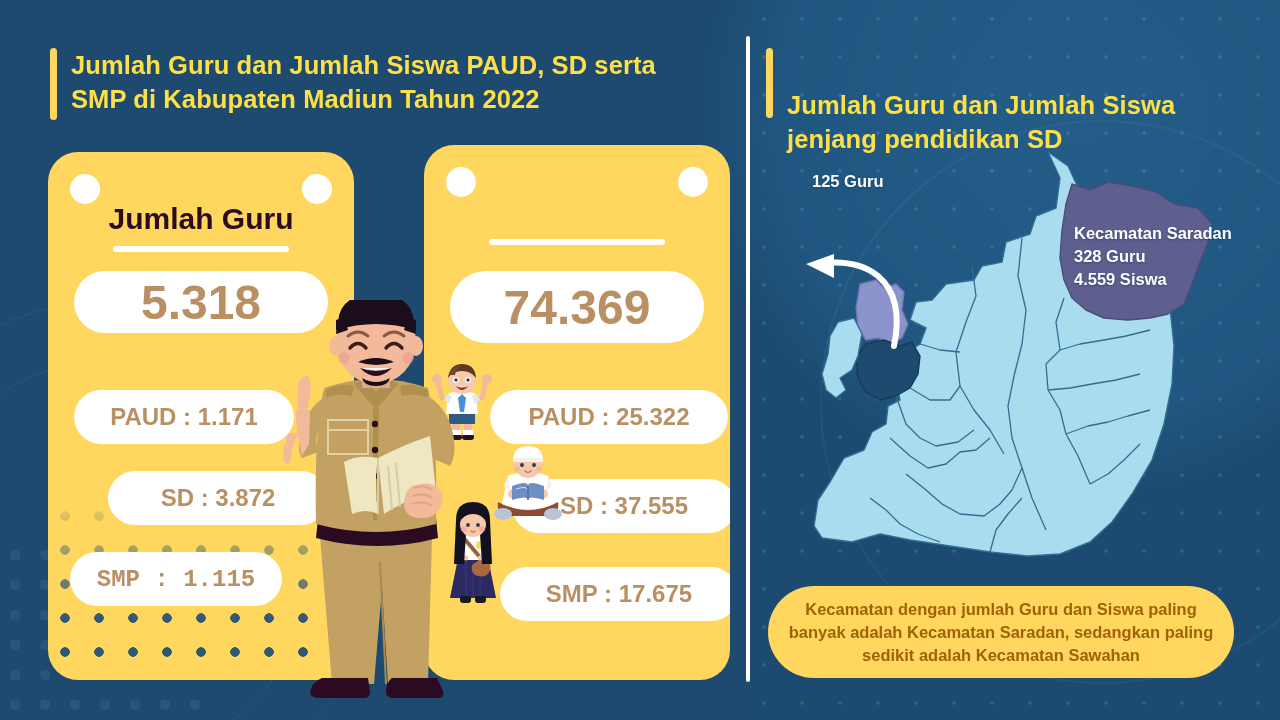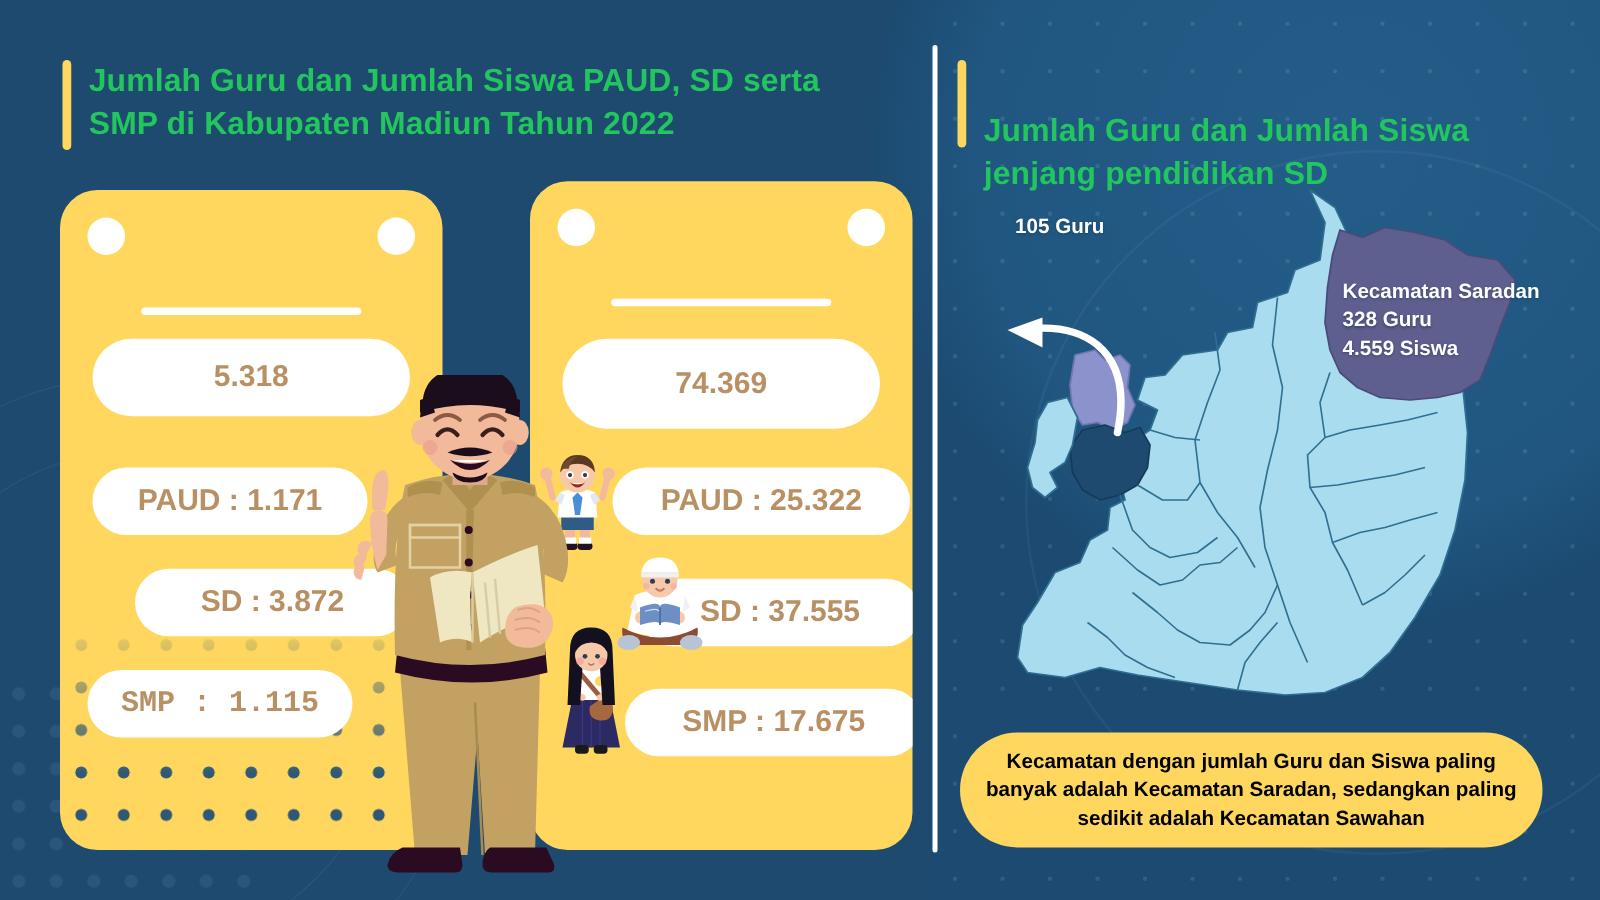--- a/index.html
+++ b/index.html
@@ -45,21 +45,21 @@
   }
   .bg-arc{
     position:absolute;left:820px;top:120px;width:560px;height:560px;border-radius:50%;
     border:2px solid rgba(150,200,235,.07);
   }
 
   
   .title-block{position:absolute;display:flex;gap:14px;align-items:flex-start;}
   .title-bar{width:7px;border-radius:4px;background:#ffd75e;flex:0 0 auto;}
   .title-text{
-    color:#22c55e;font-weight:bold;letter-spacing:.1px;
+    color:#fde047;font-weight:bold;letter-spacing:.1px;
   }
   #title-left{left:50px;top:48px;width:660px;}
   #title-left .title-bar{height:72px;}
   #title-left .title-text{font-size:25.5px;line-height:34px;}
   #title-right{left:766px;top:48px;width:470px;}
   #title-right .title-bar{height:70px;}
   #title-right .title-text{font-size:25.5px;line-height:34px;margin-top:40px;}
 
   .divider{
     position:absolute;left:746px;top:36px;width:4px;height:646px;
@@ -91,22 +91,22 @@
   }
   .card-rule{
     position:absolute;left:50%;transform:translateX(-50%);top:94px;
     width:176px;height:6px;border-radius:4px;background:#ffffff;
   }
   .pill{
     position:absolute;background:#ffffff;border-radius:40px;
     display:flex;align-items:center;justify-content:center;
     color:#b89063;font-weight:bold;white-space:nowrap;
   }
-  .pill.total{font-size:24px;}
-  .pill.sub{font-size:24px;}
+  .pill.total{font-size:48px;}
+  .pill.sub{font-size:24px;margin-top:16px;}
 
   
   #guru-total{left:26px;top:119px;width:254px;height:62px;}
   #guru-paud{left:26px;top:222px;width:220px;height:54px;}
   #guru-sd{left:60px;top:303px;width:220px;height:54px;}
   #guru-smp{left:22px;top:384px;width:212px;height:54px;font-family:Liberation Mono, monospace;}
   
   #siswa-total{left:26px;top:126px;width:254px;height:72px;}
   #siswa-paud{left:66px;top:229px;width:238px;height:54px;}
   #siswa-sd{left:88px;top:318px;width:224px;height:54px;}
@@ -129,21 +129,21 @@
   #label-saradan{left:1074px;top:222px;width:215px;}
 
   
   #caption{
     position:absolute;left:768px;top:586px;width:466px;height:92px;
     background:#ffd75e;border-radius:46px;
     display:flex;align-items:center;justify-content:center;
     text-align:center;padding:0 18px;box-sizing:border-box;
   }
   #caption .cap-text{
-    color:#000000;font-weight:bold;font-size:16.5px;line-height:23px;
+    color:#a16207;font-weight:bold;font-size:16.5px;line-height:23px;
   }
 </style>
 </head>
 <body>
 
 <div id="stage">
 
   <div class="bg-base"></div>
   <div class="bg-left-dark"></div>
   <div class="bg-right"></div>
@@ -163,20 +163,21 @@
     <div class="title-bar"></div>
     <div class="title-text">Jumlah Guru dan Jumlah Siswa jenjang pendidikan SD</div>
   </div>
 
   <div class="divider"></div>
 
   <div class="card" id="card-guru">
     <div class="card-dots"></div>
     <div class="punch l"></div>
     <div class="punch r"></div>
+    <div class="card-title">Jumlah Guru</div>
     <div class="card-rule"></div>
     <div class="pill total" id="guru-total">5.318</div>
     <div class="pill sub" id="guru-paud">PAUD : 1.171</div>
     <div class="pill sub" id="guru-sd">SD : 3.872</div>
     <div class="pill sub" id="guru-smp">SMP : 1.115</div>
   </div>
 
   <div class="card" id="card-siswa">
     <div class="card-dots" style="opacity:0"></div>
     <div class="punch l"></div>
@@ -407,21 +408,21 @@
       </g>
     </g>
 
     <g>
       <path d="M134 208 q10 -48 -16 -70 q-22 -18 -62 -12" stroke="#ffffff" stroke-width="6" fill="none" stroke-linecap="round"></path>
       <path d="M74 116 L46 126 L74 140 Z" fill="#ffffff"></path>
     </g>
   </svg>
 
   <div class="map-label" id="label-sawahan">
-    <div>105 Guru</div>
+    <div>125 Guru</div>
   </div>
 
   <div class="map-label" id="label-saradan">
     <div>Kecamatan Saradan</div>
     <div>328 Guru</div>
     <div>4.559 Siswa</div>
   </div>
 
   <div id="caption">
     <div class="cap-text">Kecamatan dengan jumlah Guru dan Siswa paling banyak adalah Kecamatan Saradan, sedangkan paling sedikit adalah Kecamatan Sawahan</div>

